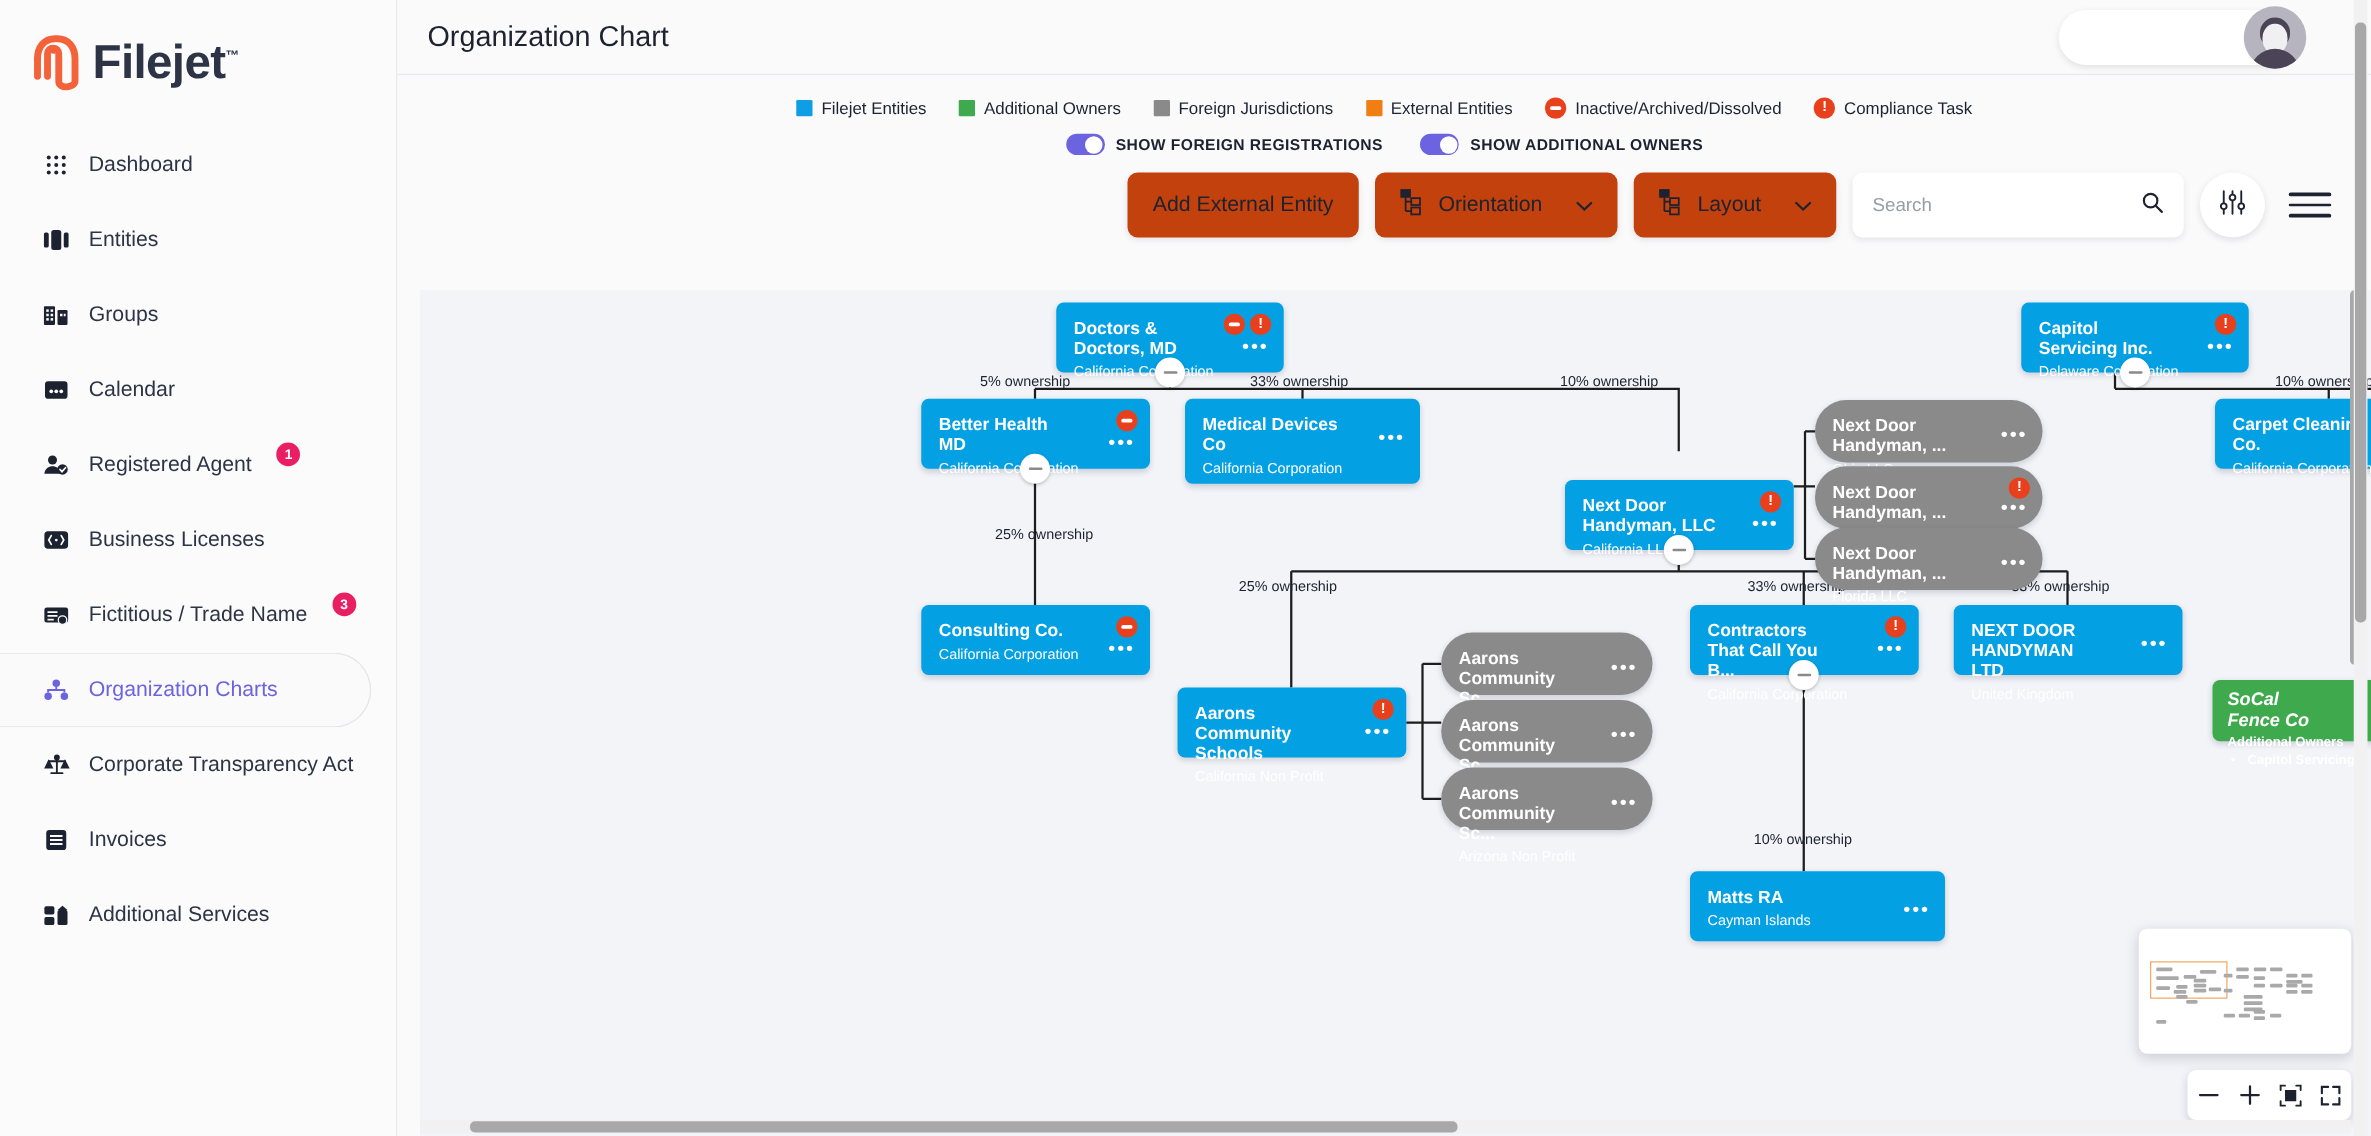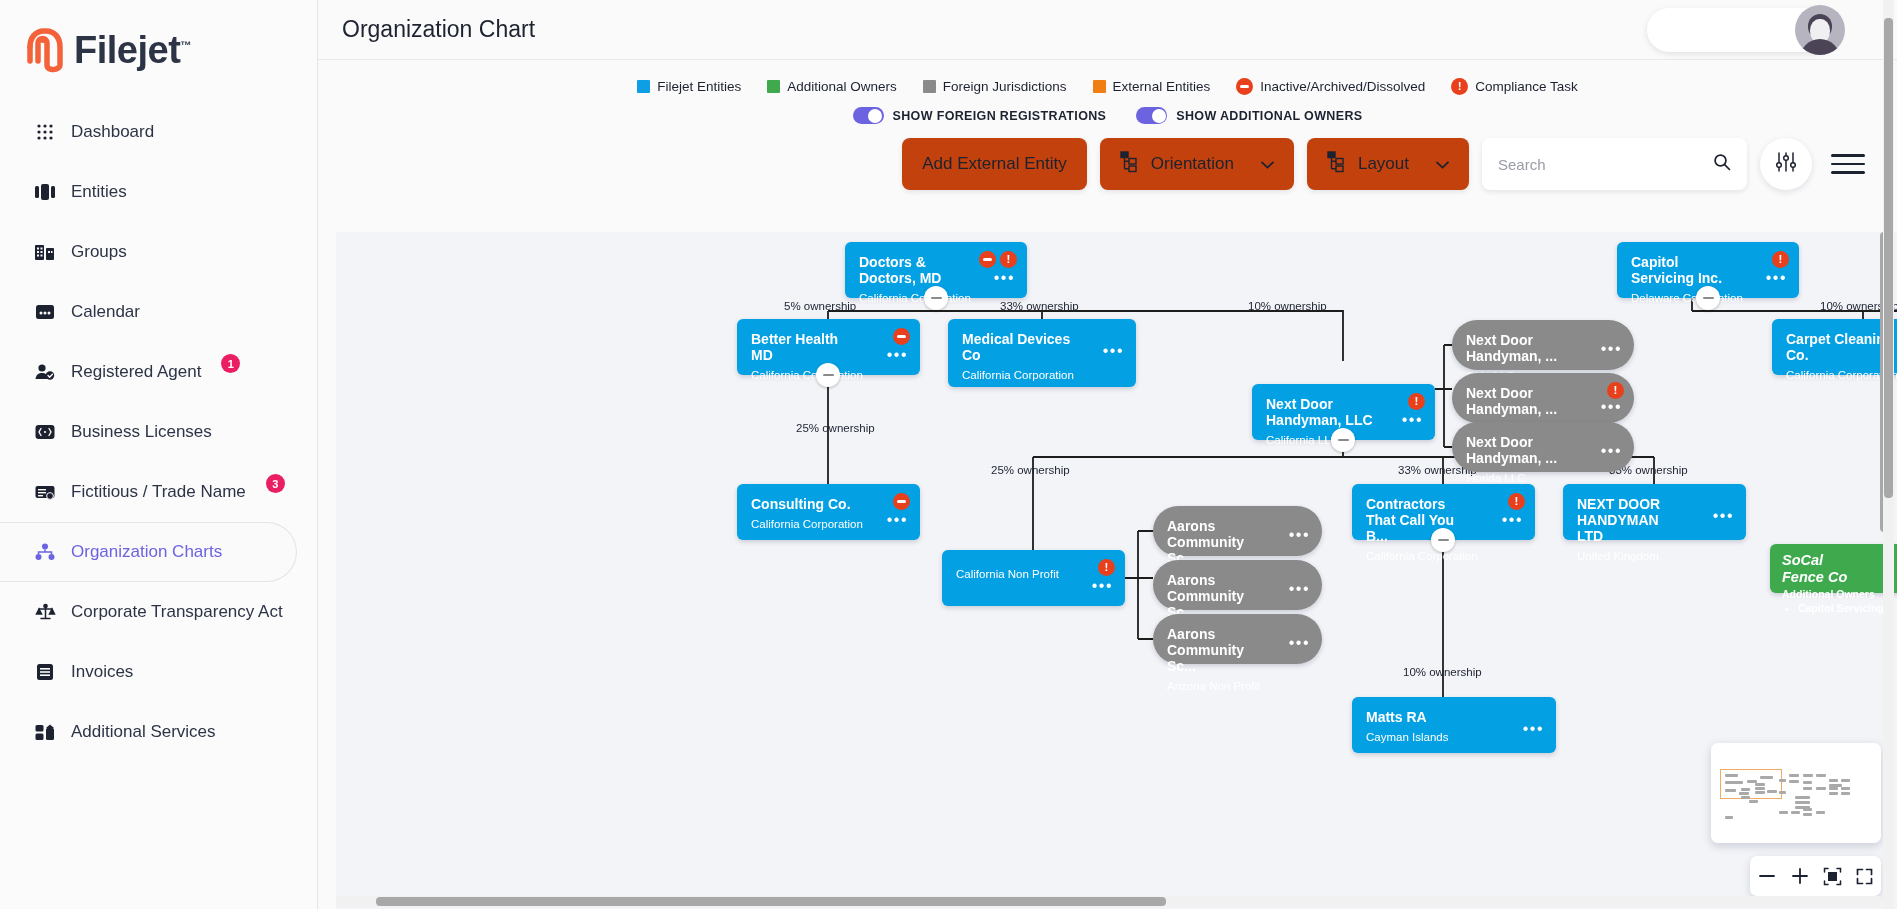--- a/index.html
+++ b/index.html
@@ -536,20 +536,21 @@
         <div class="node blue" style="left:11px;top:242px;width:183px;height:56px;">
           <div class="n-title">Consulting Co.</div>
           <div class="n-sub">California Corporation</div>
           <div class="flags">
             <span class="flag minus"></span>
           </div>
           <div class="dots" style="top:28px;">•••</div>
         </div>
 
         <div class="node blue" style="left:216px;top:308px;width:183px;height:56px;">
+          <div class="n-title">Aarons Community Schools</div>
           <div class="n-sub">California Non Profit</div>
           <div class="flags">
             <span class="flag">!</span>
           </div>
           <div class="dots" style="top:28px;">•••</div>
         </div>
 
         <div class="node gray" style="left:427px;top:264px;width:169px;height:50px;">
           <div class="n-title">Aarons Community Sc...</div>
           <div class="n-sub">Wyoming Non Profit</div>

